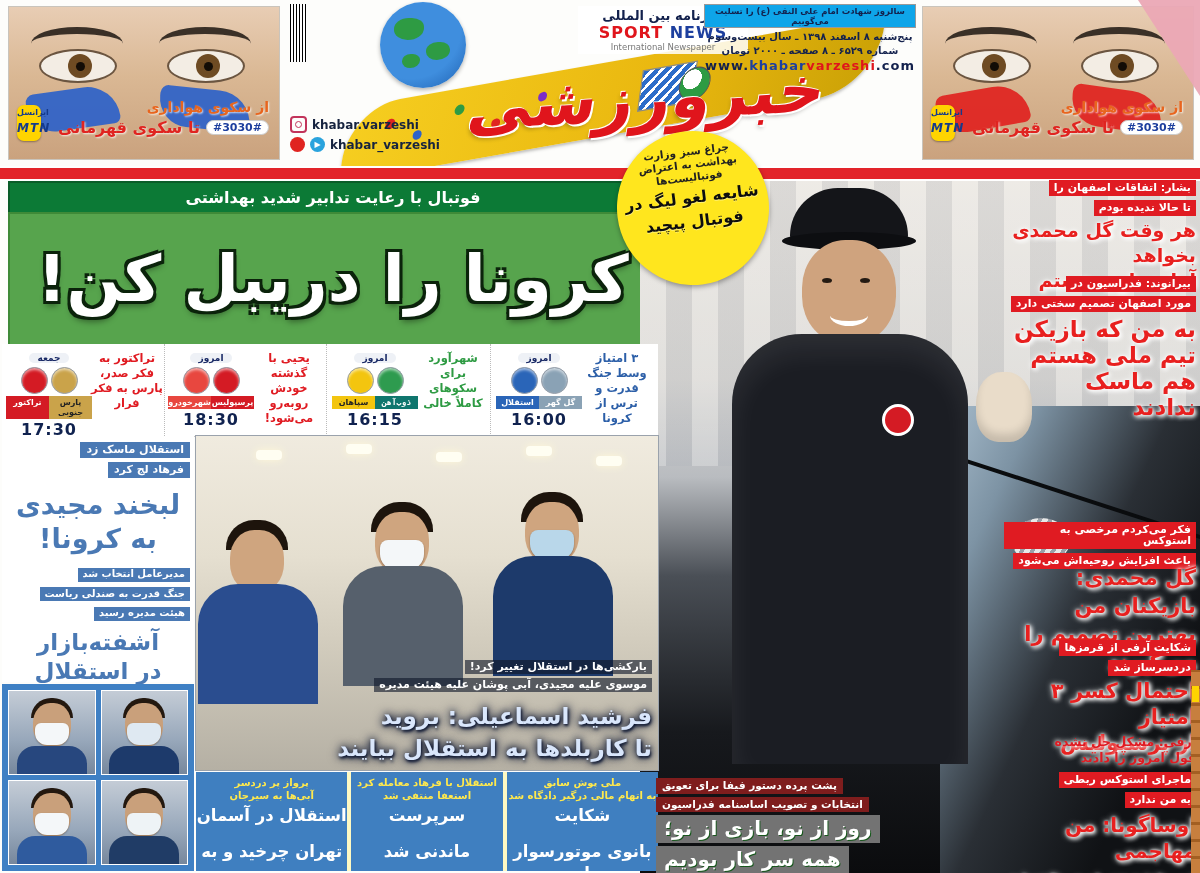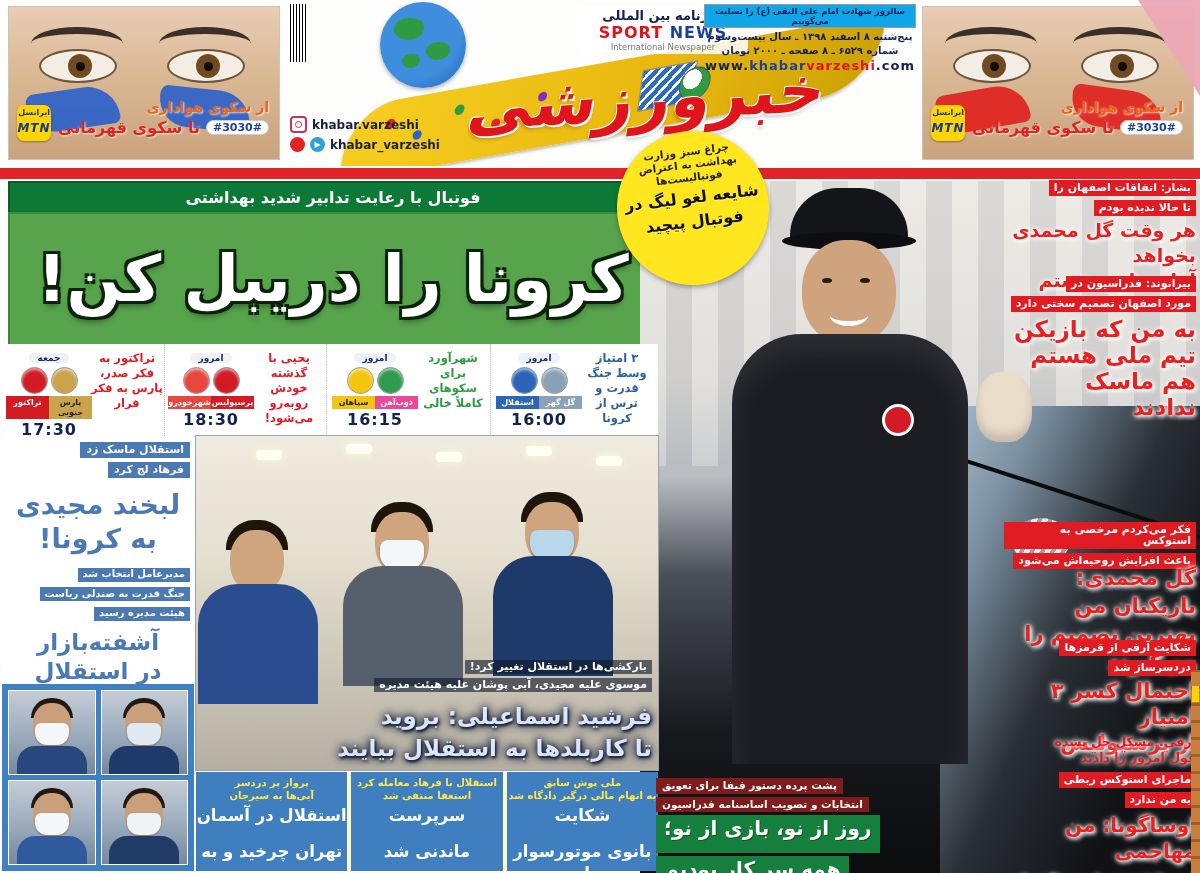--- a/index.html
+++ b/index.html
@@ -14,21 +14,21 @@
   .iris{position:absolute;left:27px;top:3px;width:24px;height:24px;background:#6e4b23;border-radius:50%;}
   .pupil{position:absolute;left:8px;top:8px;width:9px;height:9px;background:#120c06;border-radius:50%;}
   .swash{position:absolute;width:92px;height:40px;border-radius:12px 48px 10px 42px;opacity:.93;}
   .swash.blue{background:#2e62c8;}
   .swash.red{background:#e02420;}
   .ad-slogan{position:absolute;right:10px;bottom:22px;text-align:right;direction:rtl;}
   .ad-s1{font-size:14px;font-weight:bold;color:#e8651e;text-shadow:1px 1px 2px rgba(255,255,255,.8);}
   .ad-s2{font-size:16px;font-weight:bold;color:#e02420;text-shadow:1px 1px 2px rgba(255,255,255,.8);margin-top:3px;}
   .ussd{display:inline-block;background:#fff;color:#1d3f9e;border-radius:9px;font-size:11px;font-weight:bold;
         padding:0 6px;margin-left:6px;vertical-align:2px;border:1px solid #ccc;direction:ltr;}
-  .mtn{position:absolute;left:8px;bottom:18px;width:34px;height:36px;background:#ffd400;border-radius:7px;
+  .mtn{position:absolute;left:8px;bottom:18px;width:24px;height:36px;background:#ffd400;border-radius:7px;
        text-align:center;box-shadow:0 1px 2px rgba(0,0,0,.35);}
   .mtn-fa{font-size:8px;color:#143a8c;font-weight:bold;display:block;margin-top:3px;}
   .mtn-en{font-size:12px;color:#143a8c;font-weight:bold;font-style:italic;letter-spacing:1px;}
   .corner-fold{right:0;top:0;width:62px;height:96px;background:#eba8b5;
                clip-path:polygon(100% 0,0 0,100% 100%);opacity:.95;z-index:5;}
   
   .masthead{left:282px;top:0;width:636px;height:164px;}
   .barcode{left:8px;top:4px;width:17px;height:58px;
            background:repeating-linear-gradient(90deg,#000 0 1px,#fff 1px 3px,#000 3px 4px,#fff 4px 6px);}
   .globe{left:98px;top:2px;width:86px;height:86px;border-radius:50%;
@@ -147,21 +147,21 @@
   .bcol{flex:1;text-align:center;direction:rtl;padding-top:4px;}
   .bcol + .bcol{border-right:4px solid #fef9c3;}
   .bcol .yk{color:#ffe94d;font-size:10px;font-weight:bold;line-height:13px;}
   .bcol .wh{color:#fff;font-size:16.5px;font-weight:bold;line-height:22px;margin-top:14px;}
   .bcol .wh.first{margin-top:3px;}
   
   .goverlay{left:656px;top:776px;width:260px;z-index:4;text-align:left;}
   .gk{line-height:1;margin-bottom:1px;}
   .gk span{display:inline-block;background:#7f1d1d;color:#fff;font-size:10.5px;font-weight:bold;padding:2px 6px 3px;direction:rtl;}
   .gh{line-height:1;margin-top:3px;}
-  .gh span{display:inline-block;background:#15803d;color:#fff;font-size:20px;font-weight:bold;padding:3px 8px 15px;direction:rtl;
+  .gh span{display:inline-block;background:#737373;color:#fff;font-size:20px;font-weight:bold;padding:3px 8px 5px;direction:rtl;
            text-shadow:1px 1px 0 #17571c;}
   
   .edge-strip{right:0;top:670px;width:9px;height:203px;background:repeating-linear-gradient(0deg,#c77f3e 0 14px,#a35f22 14px 17px);z-index:4;}
   .edge-chip{right:1px;top:686px;width:7px;height:16px;background:#ffd400;z-index:5;}
 </style>
 </head>
 <body>
 
 <div class="page">
 
@@ -361,21 +361,21 @@
 
     <div class="fx" style="left:328px;">
       <div class="fx-comment c-green">شهرآورد برای سکوهای کاملاً خالی</div>
       <div class="fx-match">
         <span class="fx-day">امروز</span>
         <div class="fx-logos">
           <div class="fx-logo" style="background:#2e9b4f;"></div>
           <div class="fx-logo" style="background:#f3c50f;"></div>
         </div>
         <div class="fx-names">
-          <span style="background:#ec4899;">ذوب‌آهن</span>
+          <span style="background:#0f766e;font-family:Liberation Mono, monospace;">ذوب‌آهن</span>
           <span style="background:#f3c50f;color:#222;">سپاهان</span>
         </div>
         <div class="fx-time">16:15</div>
       </div>
     </div>
 
     <div class="fx" style="left:164px;">
       <div class="fx-comment c-red">یحیی با گذشته خودش روبه‌رو می‌شود!</div>
       <div class="fx-match">
         <span class="fx-day">امروز</span>

